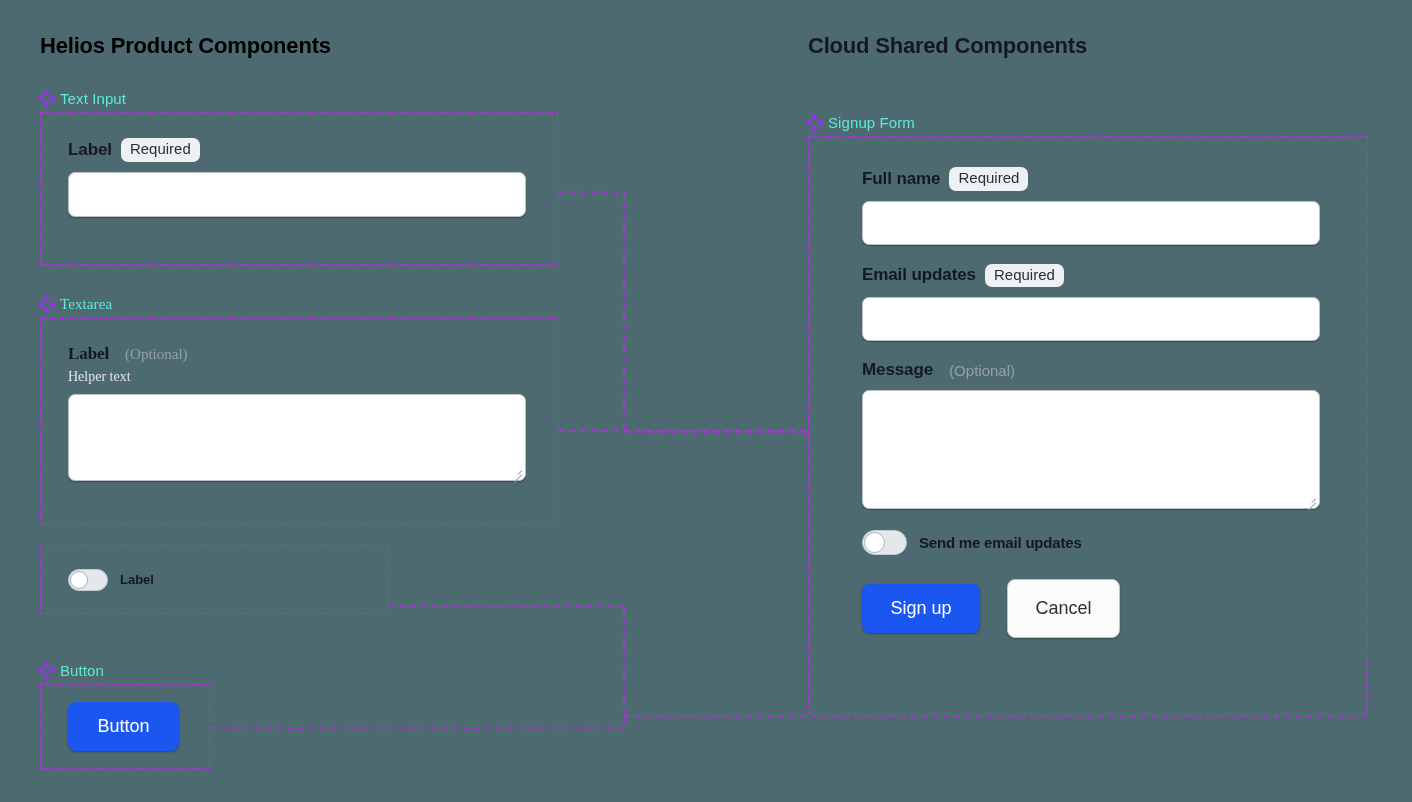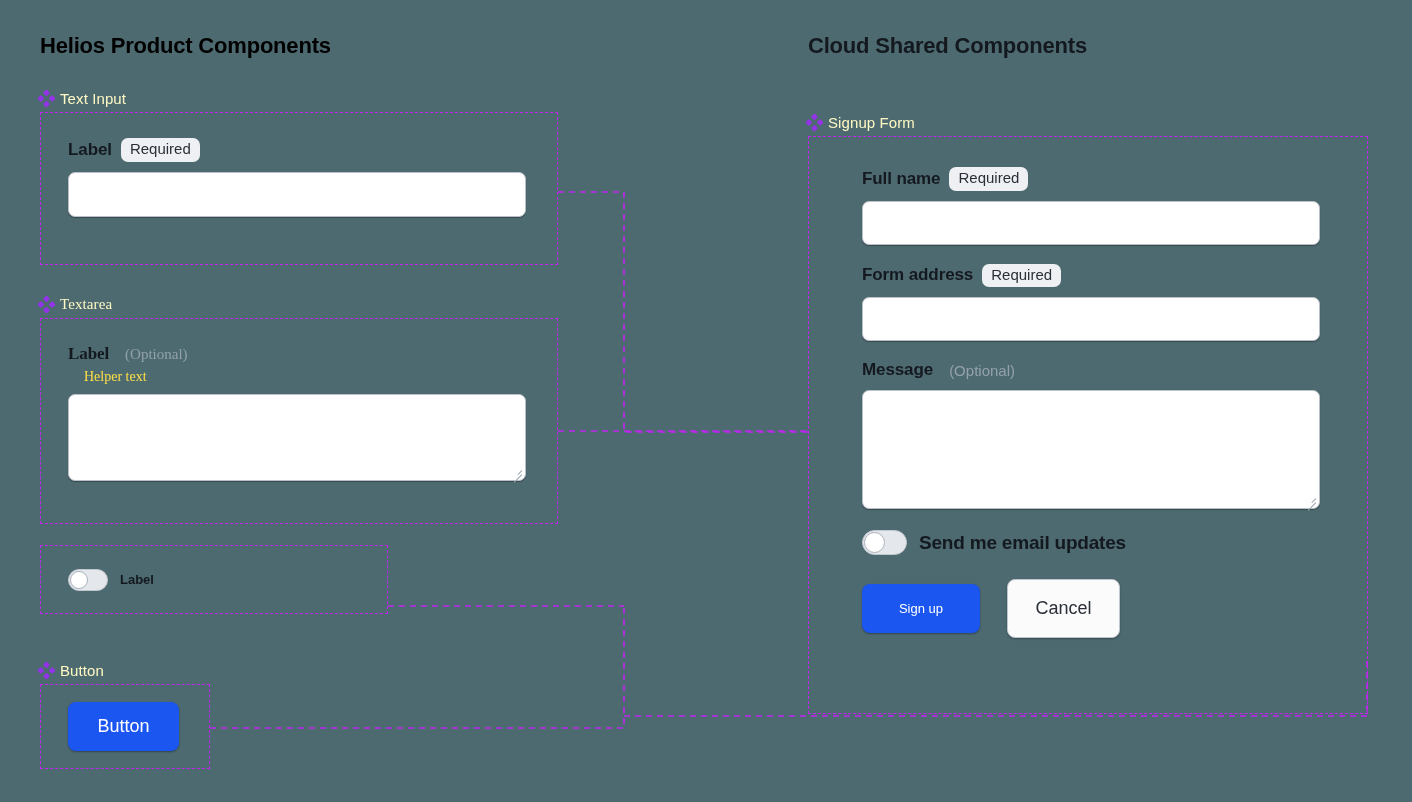--- a/index.html
+++ b/index.html
@@ -60,21 +60,21 @@
     border-radius: 1px;
   }
   .diamond-icon i:nth-child(1) { left: 0;   top: 0; }
   .diamond-icon i:nth-child(2) { right: 0;  top: 0; }
   .diamond-icon i:nth-child(3) { left: 0;   bottom: 0; }
   .diamond-icon i:nth-child(4) { right: 0;  bottom: 0; }
 
   .section-name {
     font-size: 15px;
     font-weight: 500;
-    color: #fef9c3;
+    color: #5eead4;
     letter-spacing: 0.1px;
     white-space: nowrap;
   }
 
   .dashed-card {
     border: 1.6px dashed #c026f0;
     box-sizing: border-box;
   }
 
   
@@ -101,22 +101,22 @@
     white-space: nowrap;
   }
   .optional-note {
     font-size: 15px;
     color: #93a1ab;
     white-space: nowrap;
     margin-left: 7px;
   }
   .helper-text {
     font-size: 14px;
-    color: #fde047;
-    margin: -5px 16px 9px;
+    color: #e5e5e5;
+    margin: -5px 0 9px;
   }
 
   .text-input, .text-area {
     background: #ffffff;
     border: 1px solid #b9c0c7;
     border-radius: 7px;
     box-sizing: border-box;
     box-shadow: 0 1px 1px rgba(0,0,0,0.30);
     display: block;
   }
@@ -161,21 +161,21 @@
     background: #ffffff;
     border: 1px solid #aab2bb;
     box-sizing: border-box;
   }
   .switch-label-sm {
     font-size: 13px;
     font-weight: bold;
     color: #14181f;
   }
   .switch-label-lg {
-    font-size: 19px;
+    font-size: 15px;
     font-weight: bold;
     color: #14181f;
     letter-spacing: -0.2px;
   }
 
   
   .btn {
     border-radius: 8px;
     box-sizing: border-box;
     display: inline-flex;
@@ -316,21 +316,21 @@
 
     <div class="dashed-card" style="width:560px; height:578px; padding:30px 53px;">
 
       <div class="field-label-row">
         <span class="field-label">Full name</span>
         <span class="badge-required">Required</span>
       </div>
       <input class="text-input" type="text" style="width: 458px; height: 44px; padding: 0px 12px; font-size: 15px; margin-bottom: 19px;" placeholder="">
 
       <div class="field-label-row">
-        <span class="field-label">Form address</span>
+        <span class="field-label">Email updates</span>
         <span class="badge-required">Required</span>
       </div>
       <input class="text-input" type="text" style="width: 458px; height: 44px; padding: 0px 12px; font-size: 15px; margin-bottom: 19px;" placeholder="">
 
       <div class="field-label-row">
         <span class="field-label">Message</span>
         <span class="optional-note">(Optional)</span>
       </div>
       <div class="text-area" style="width:458px; height:119px; margin-bottom:21px;">
         <span class="resize-grip">
@@ -340,20 +340,20 @@
       </div>
 
       <div class="toggle-row" style="margin-bottom:24px;">
         <span class="switch" style="width:45px; height:25px; border-radius:13px; flex:0 0 45px;">
           <span class="knob" style="width:21px; height:21px;"></span>
         </span>
         <span class="switch-label-lg">Send me email updates</span>
       </div>
 
       <div style="display:flex; align-items:center; gap:27px;">
-        <button class="btn btn-primary" style="width:118px; height:49px; font-size:13px;">Sign up</button>
+        <button class="btn btn-primary" style="width:118px; height:49px; font-size:18px;">Sign up</button>
         <button class="btn btn-secondary" style="width:113px; height:59px; font-size:18px;">Cancel</button>
       </div>
 
     </div>
   </div>
 
 </div>
 
 </body></html>

